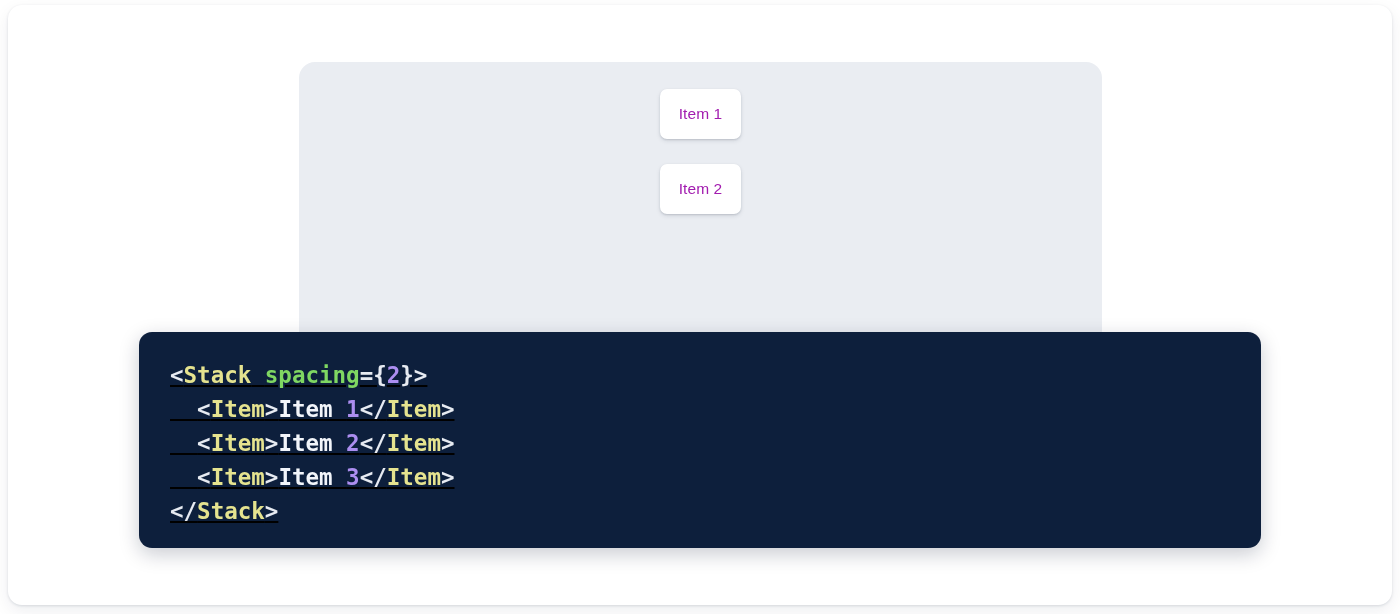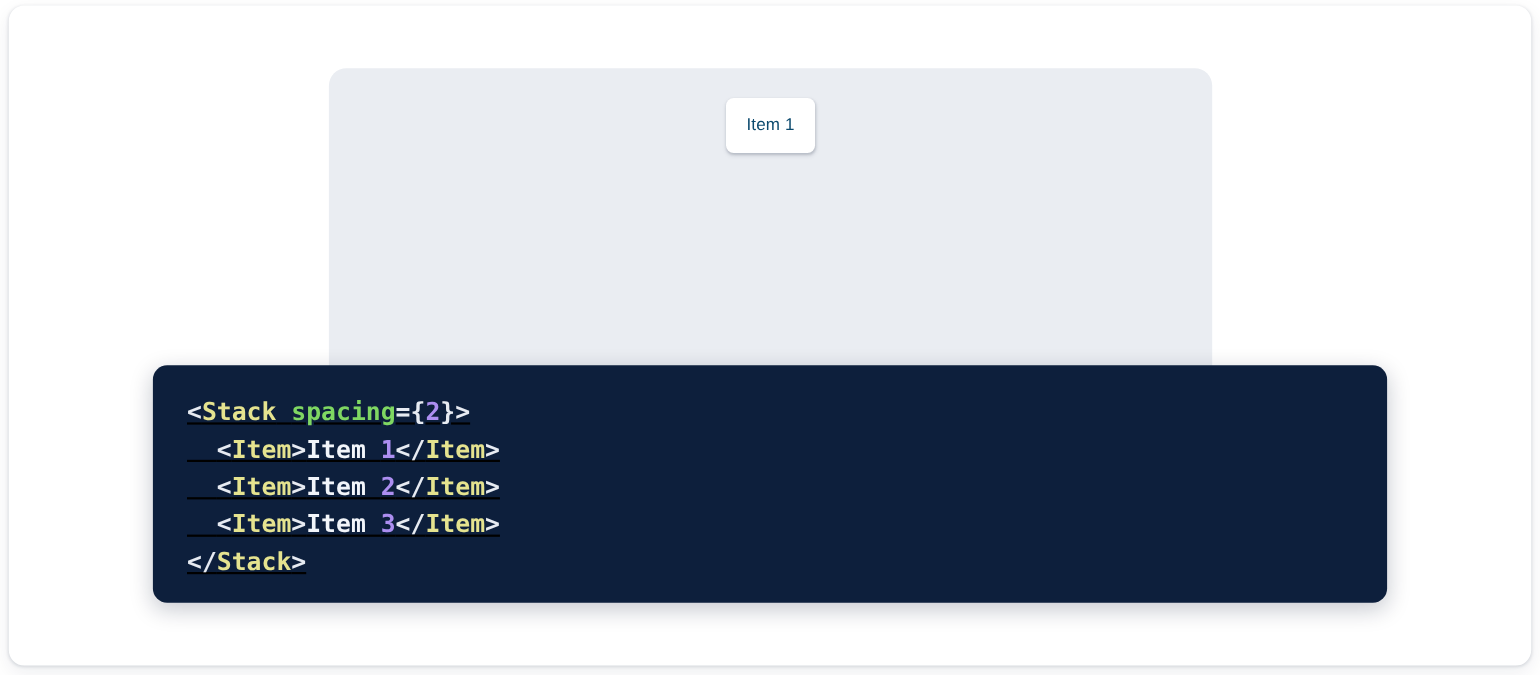--- a/index.html
+++ b/index.html
@@ -54,21 +54,21 @@
 
   .stack-item {
     width: 81px;
     height: 50px;
     background: #ffffff;
     border-radius: 7px;
     display: flex;
     align-items: center;
     justify-content: center;
     font-size: 15.5px;
-    color: #0c4a6e;
+    color: #a21caf;
     box-shadow: 0 1px 2px rgba(20, 30, 55, 0.16),
                 0 2px 5px rgba(20, 30, 55, 0.09);
     letter-spacing: 0.1px;
     user-select: none;
   }
 
   
   .code-block {
     position: absolute;
     left: 131px;          
@@ -100,20 +100,21 @@
   .tok-text  { color: #f2f5fa; }
 </style>
 </head>
 <body>
 
 <div class="page-card">
 
   <div class="preview-stage">
     <div class="stack">
       <div class="stack-item">Item 1</div>
+      <div class="stack-item">Item 2</div>
     </div>
   </div>
 
   <div class="code-block">
     <pre><code id="code-lines"><span><span class="tok-punct">&lt;</span><span class="tok-tag">Stack</span><span class="tok-punct"> </span><span class="tok-attr">spacing</span><span class="tok-punct">={</span><span class="tok-num">2</span><span class="tok-punct">}&gt;</span></span>
 <span>  <span class="tok-punct">&lt;</span><span class="tok-tag">Item</span><span class="tok-punct">&gt;</span><span class="tok-text">Item </span><span class="tok-num">1</span><span class="tok-punct">&lt;/</span><span class="tok-tag">Item</span><span class="tok-punct">&gt;</span></span>
 <span>  <span class="tok-punct">&lt;</span><span class="tok-tag">Item</span><span class="tok-punct">&gt;</span><span class="tok-text">Item </span><span class="tok-num">2</span><span class="tok-punct">&lt;/</span><span class="tok-tag">Item</span><span class="tok-punct">&gt;</span></span>
 <span>  <span class="tok-punct">&lt;</span><span class="tok-tag">Item</span><span class="tok-punct">&gt;</span><span class="tok-text">Item </span><span class="tok-num">3</span><span class="tok-punct">&lt;/</span><span class="tok-tag">Item</span><span class="tok-punct">&gt;</span></span>
 <span><span class="tok-punct">&lt;/</span><span class="tok-tag">Stack</span><span class="tok-punct">&gt;</span></span></code></pre>
   </div>

